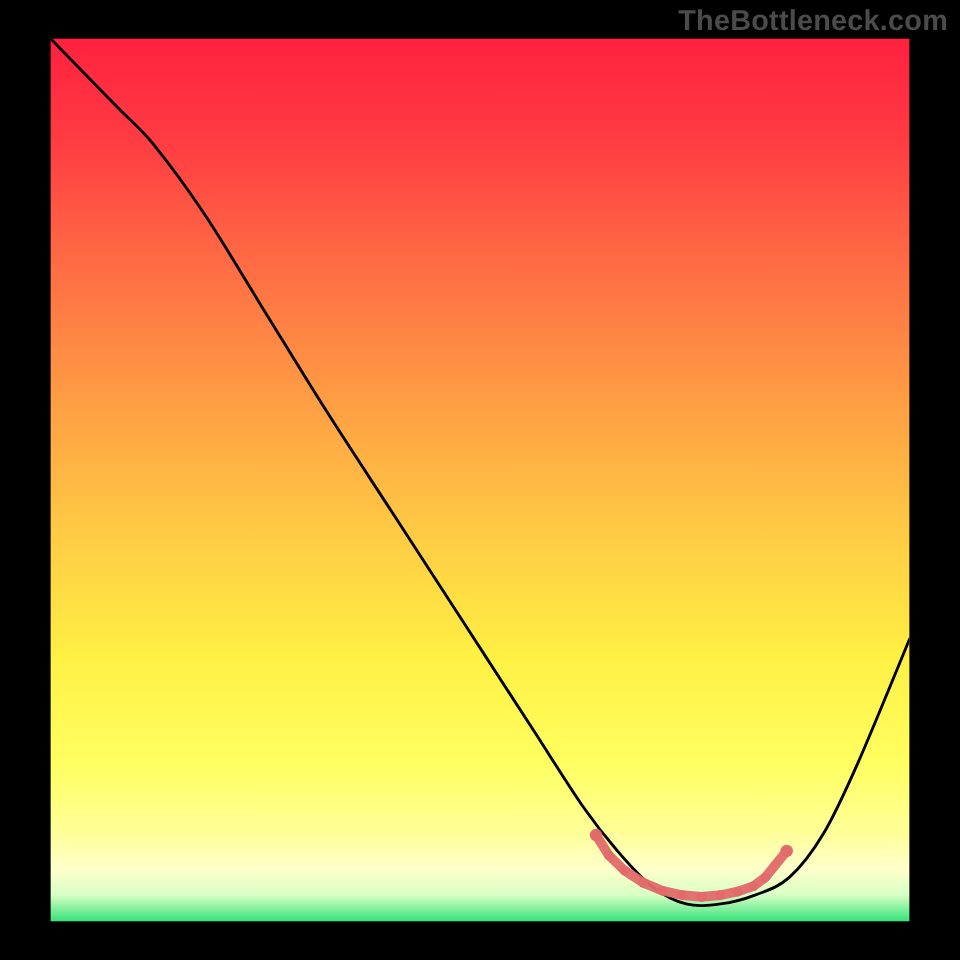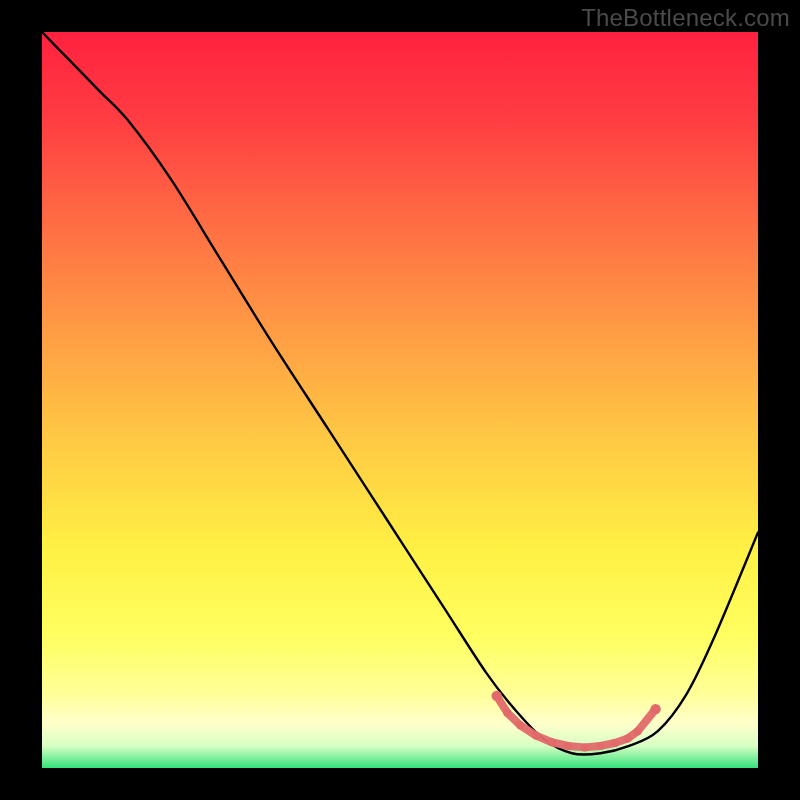--- a/index.html
+++ b/index.html
@@ -16,21 +16,21 @@
     width: 800px;
     height: 800px;
     background: #000;
   }
   .watermark {
     position: absolute;
     top: 4px;
     right: 10px;
     color: #4b4b4b;
     font-size: 24px;
-    font-weight: 400;
+    font-weight: 700;
     letter-spacing: 0.2px;
     z-index: 10;
   }
   .plot-wrapper {
     position: absolute;
     left: 42px;
     top: 32px;
     width: 716px;
     height: 736px;
     background: #000;

